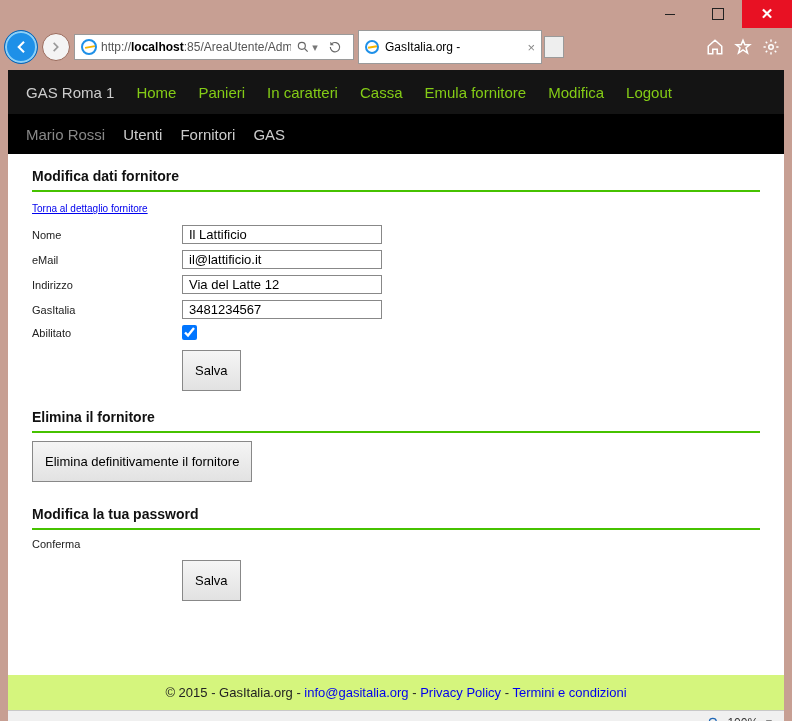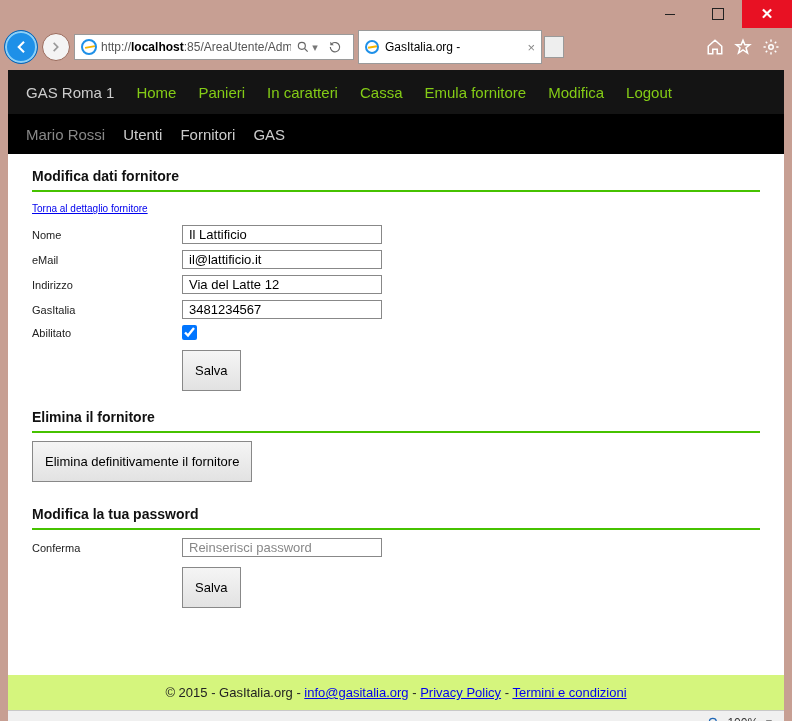--- a/index.html
+++ b/index.html
@@ -199,21 +199,21 @@
   }
   .btnrow { margin: 10px 0 18px 150px; }
   .btnrow.noindent { margin-left:0; }
   .footer {
     background:#d5f57d;
     text-align:center;
     padding:10px 0;
     font-size:13px;
     color:#222;
   }
-  .footer a { color:#0000ee; text-decoration:underline; }
+  .footer a { color:#0000ee; }
   .statusbar {
     height:24px;
     background:#f0f0f0;
     border-top:1px solid #c8c8c8;
     margin:0 8px;
     display:flex;
     justify-content:flex-end;
     align-items:center;
     padding:0 10px;
     font-size:12px;
@@ -335,21 +335,20 @@
     <h3 class="section" style="margin-top:5px;">Elimina il fornitore</h3>
     <hr class="green">
     <div class="btnrow noindent" style="margin-top:8px;">
       <button class="btn">Elimina definitivamente il fornitore</button>
     </div>
 
     <h3 class="section" style="margin-top:24px;">Modifica la tua password</h3>
     <hr class="green">
     <div class="formrow">
       <label>Conferma</label>
-      <input type="text" placeholder="Reinserisci password" style="">
     </div>
     <div class="btnrow">
       <button class="btn">Salva</button>
     </div>
 
   </div>
 
   <div class="footer">
     <span>© 2015 - GasItalia.org - </span><a>info@gasitalia.org</a><span> - </span><a>Privacy Policy</a><span> - </span><a>Termini e condizioni</a>
   </div>

